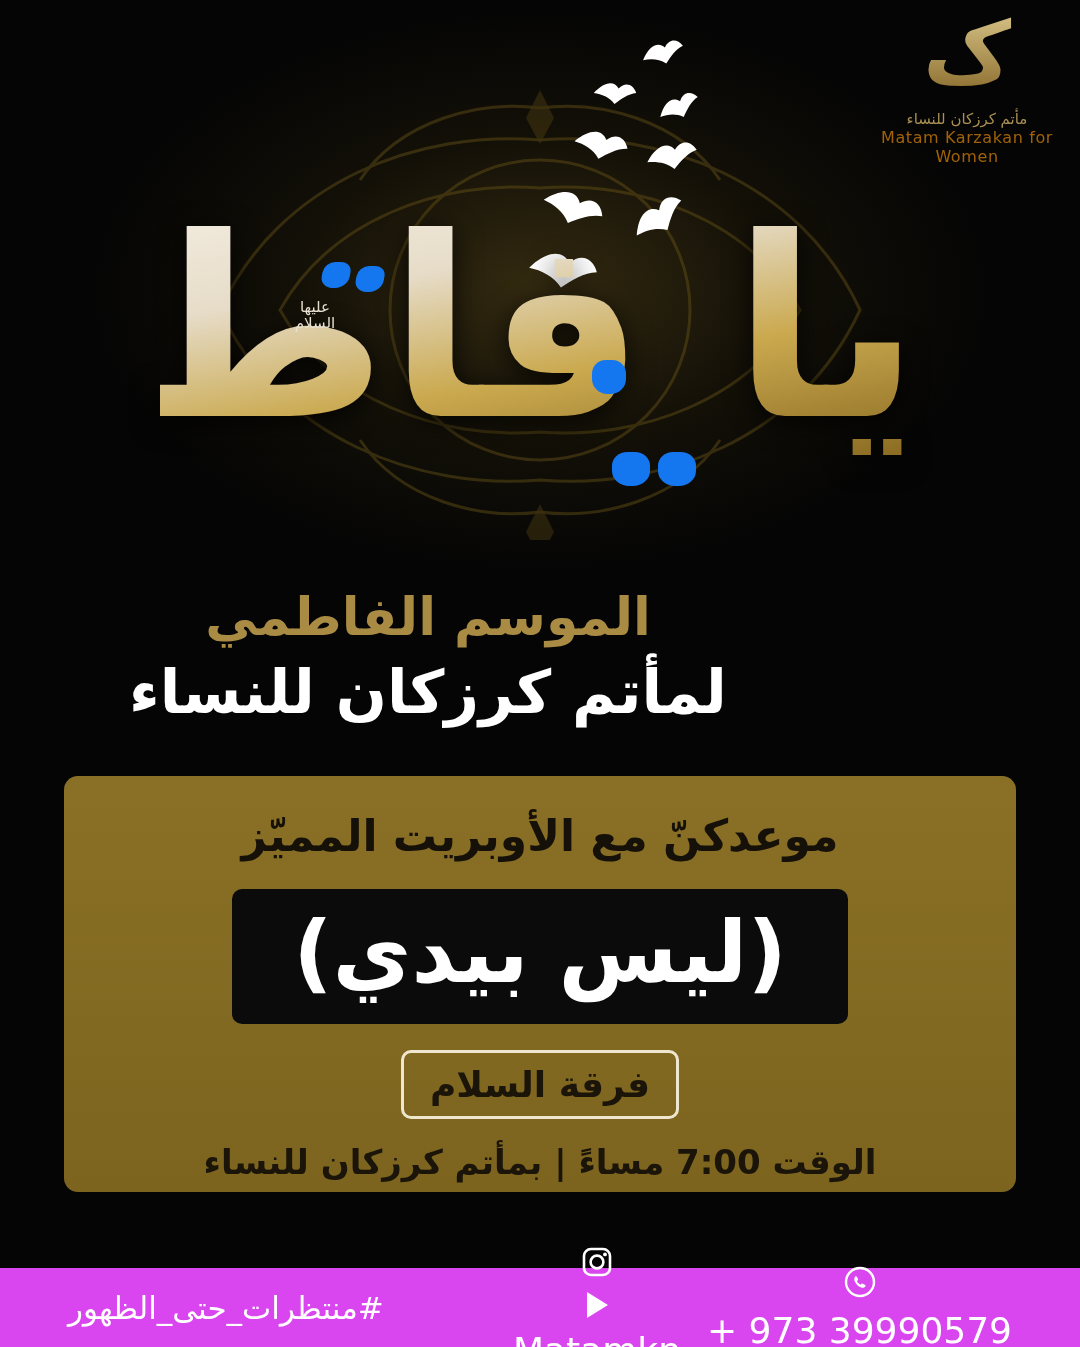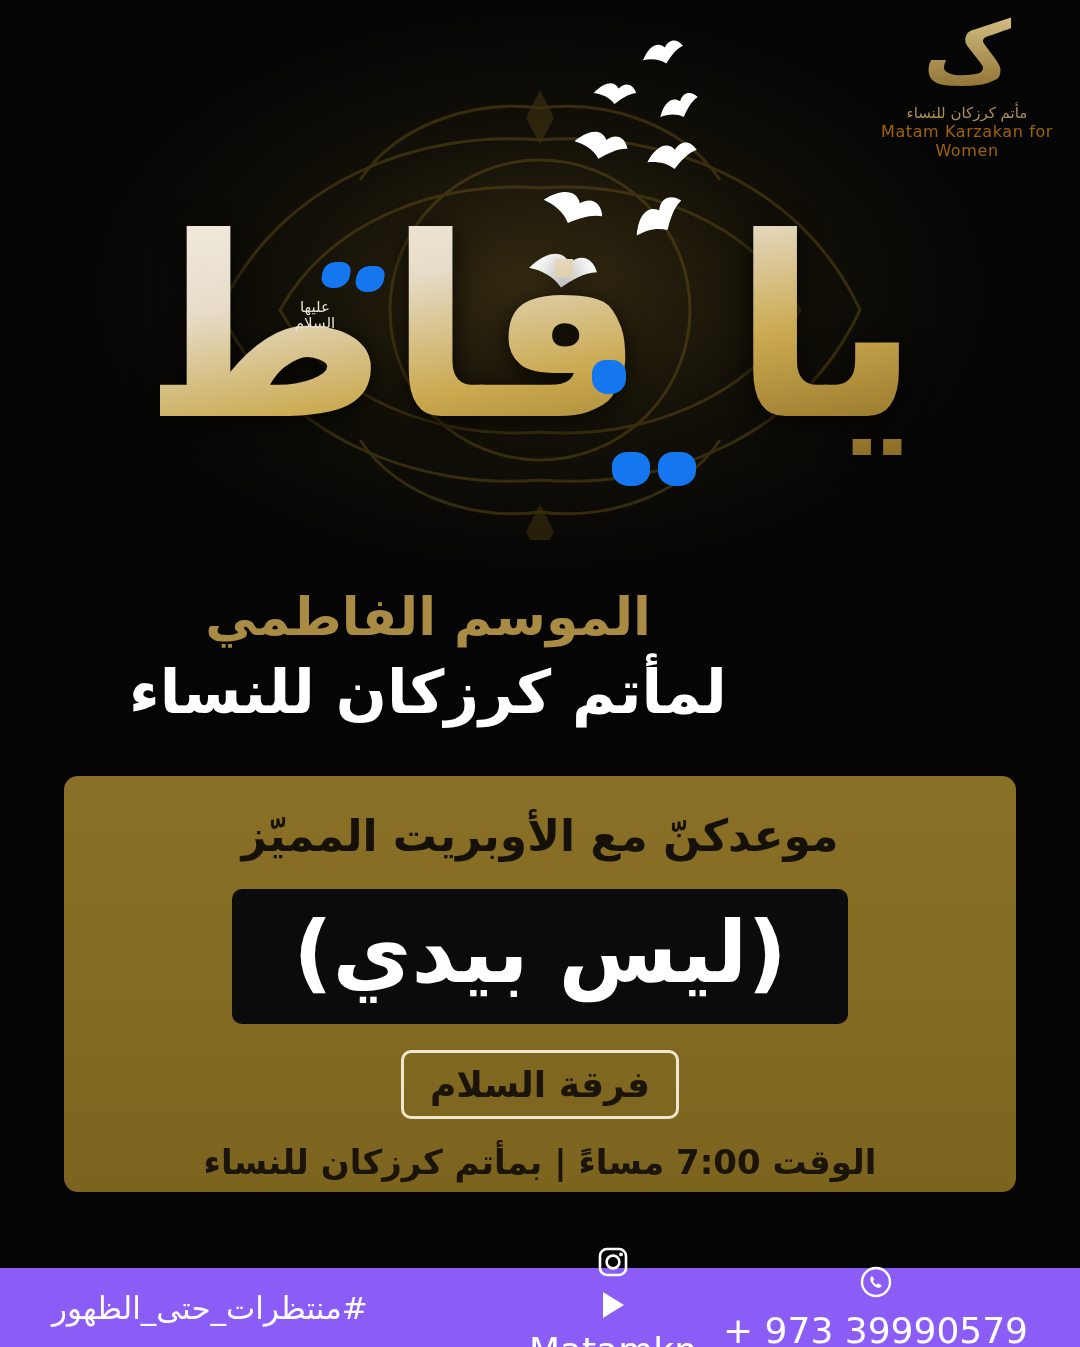--- a/index.html
+++ b/index.html
@@ -121,21 +121,21 @@
     line-height: 1;
     font-weight: bold;
     color: #9a7d3c;
     background: linear-gradient(180deg, #d8c489 0%, #8a6c2c 100%);
     -webkit-background-clip: text;
     background-clip: text;
     -webkit-text-fill-color: transparent;
     color: transparent;
   }
   .brand-ar {
-    margin-top: 8px;
+    margin-top: 14px;
     font-size: 15px;
     color: #a98f52;
     letter-spacing: 1px;
   }
   .brand-en {
     font-size: 16px;
     color: #a16207;
     letter-spacing: 0.6px;
     direction: ltr;
   }
@@ -223,26 +223,26 @@
     line-height: 1.25;
   }
 
   
   .footer {
     position: absolute;
     left: 0;
     bottom: 0;
     width: 1080px;
     height: 79px;
-    background: #8b5cf6;
+    background: #d946ef;
     display: flex;
     flex-direction: row-reverse;
     align-items: center;
     justify-content: space-between;
-    padding: 0 52px;
+    padding: 0 68px;
     box-sizing: border-box;
   }
   .hashtag {
     font-size: 31px;
     color: #ffffff;
     font-weight: normal;
     direction: rtl;
   }
   .contacts {
     display: flex;

